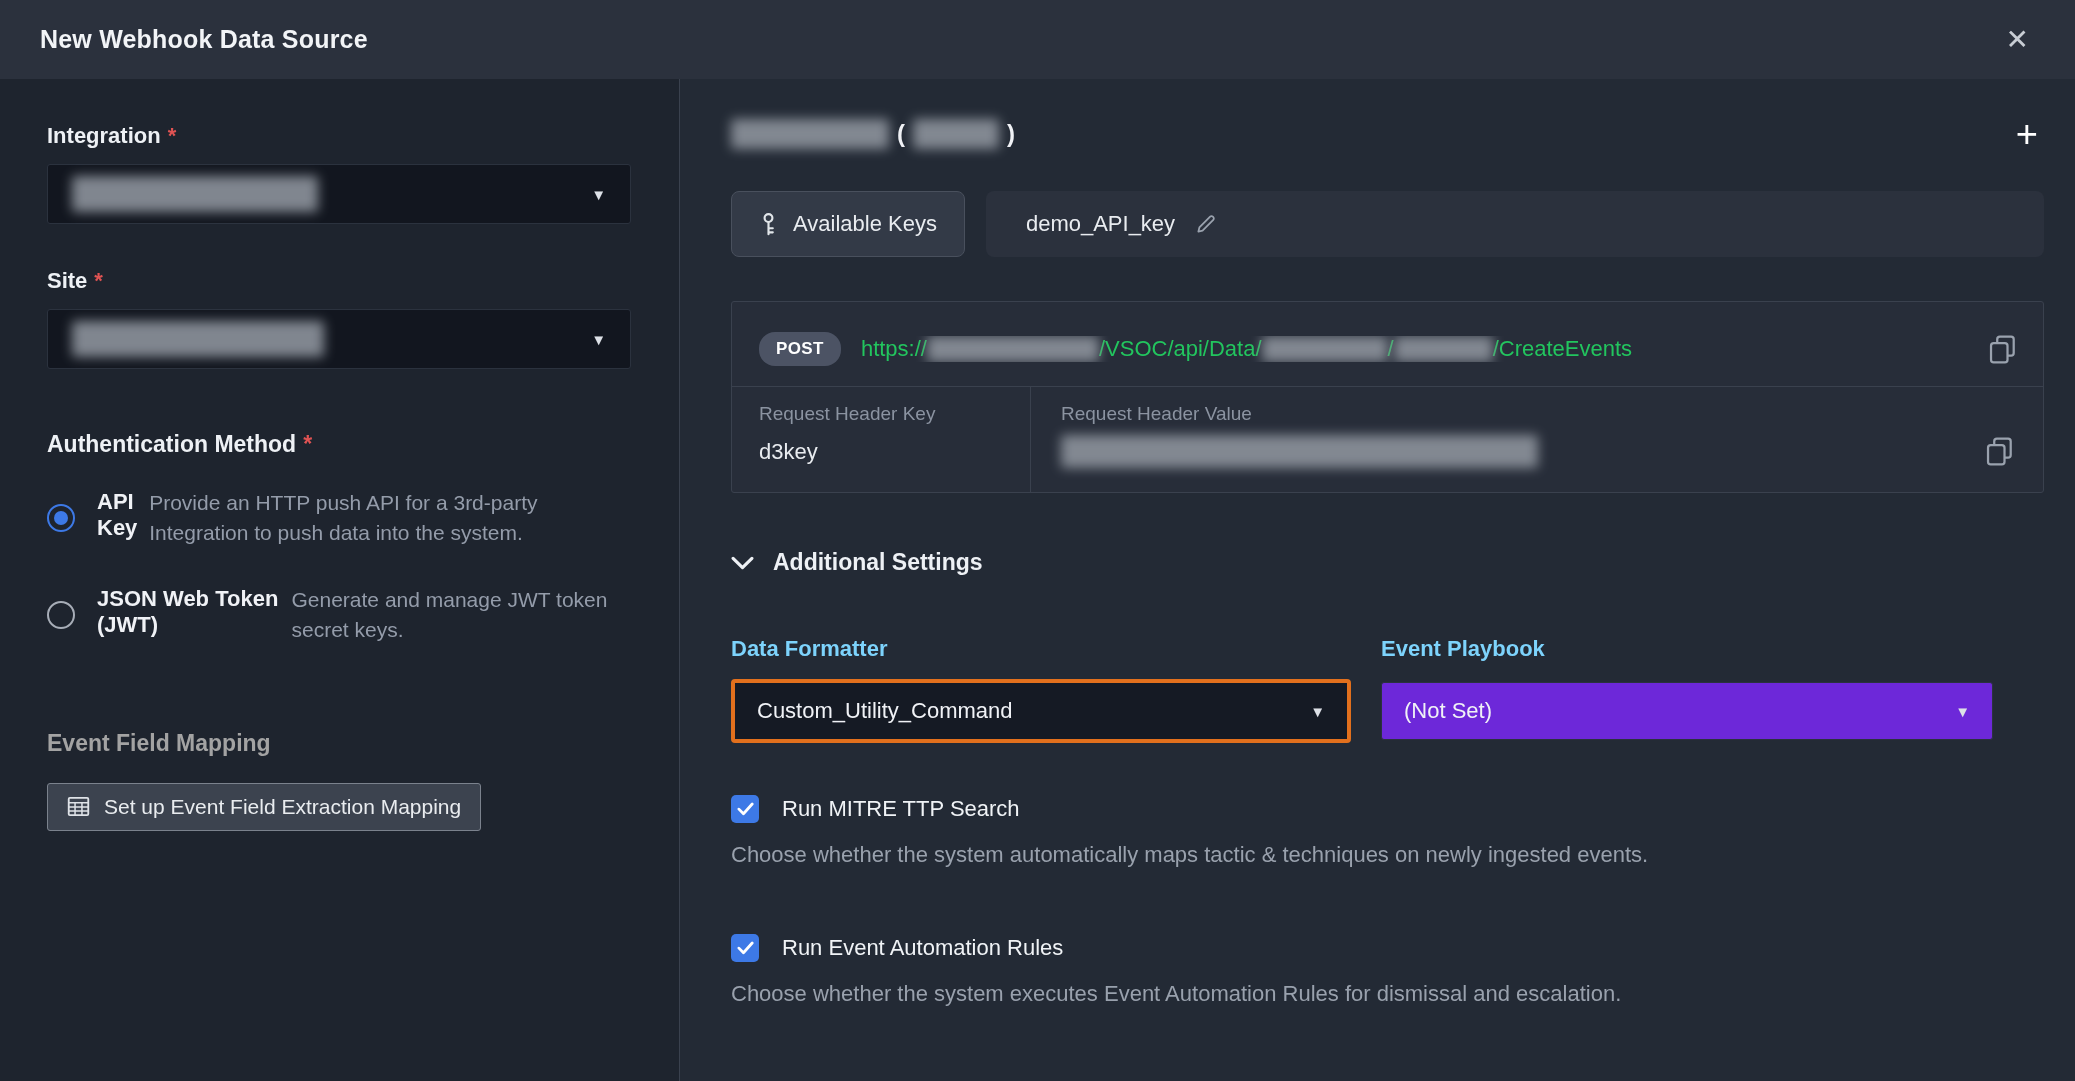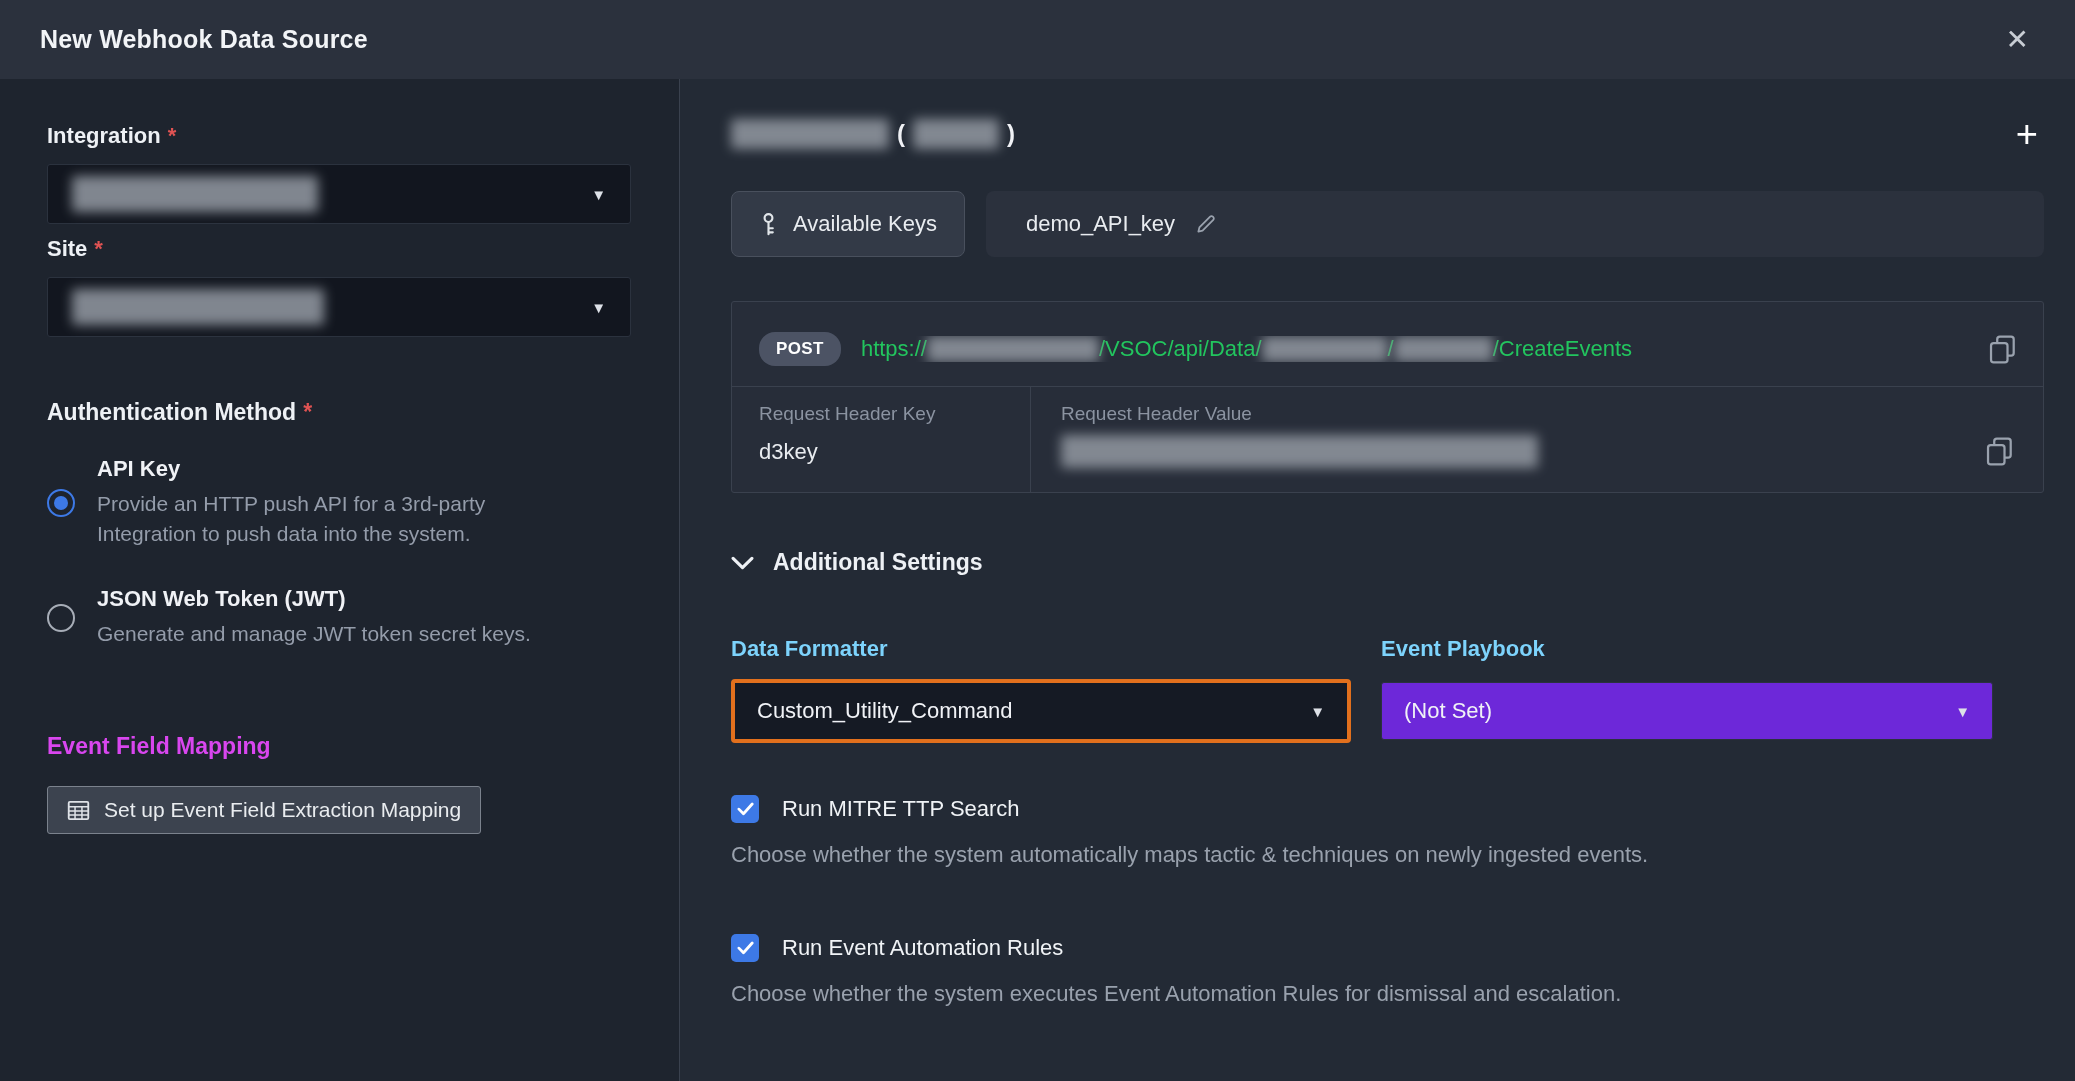--- a/index.html
+++ b/index.html
@@ -63,38 +63,38 @@
   
   .select-dark {
     height: 60px; width: 100%;
     background: #12161f;
     border: 1px solid #2b323e;
     border-radius: 3px;
     display: flex; align-items: center; justify-content: space-between;
     padding: 0 24px;
     cursor: pointer;
   }
-  .site-group { margin-top: 12px; }
+  .site-group { margin-top: 44px; }
   .auth-heading { margin-top: 62px; margin-bottom: 30px; font-size: 23px; }
   .radio-row { display: flex; align-items: center; gap: 22px; margin-bottom: 36px; cursor: pointer; }
   .radio {
     width: 28px; height: 28px; border-radius: 50%;
     border: 2px solid #a7adb7; flex: 0 0 28px;
     position: relative; background: transparent;
   }
   .radio.selected { border-color: #3d79e6; }
   .radio.selected::after {
     content: ""; position: absolute; left: 50%; top: 50%;
     width: 14px; height: 14px; border-radius: 50%;
     background: #3d79e6; transform: translate(-50%, -50%);
   }
-  .radio-texts { display: flex; flex-direction: column; }
+  .radio-texts { display: flex; flex-direction: row; align-items: center; }
   .radio-label { font-size: 22px; font-weight: bold; color: #f0f2f6; margin-bottom: 7px; }
   .radio-desc { font-size: 21px; color: #949caa; line-height: 1.45; max-width: 485px; }
-  .efm-heading { margin-top: 84px; margin-bottom: 26px; font-size: 23px; font-weight: bold; color: #d946ef; }
+  .efm-heading { margin-top: 84px; margin-bottom: 26px; font-size: 23px; font-weight: bold; color: #a3a3a3; }
   .mapping-btn {
     display: inline-flex; align-items: center; gap: 14px;
     background: #3c434f;
     border: 1px solid #7b828d;
     border-radius: 3px;
     color: #e9ecef; font-size: 21px;
     padding: 11px 19px;
     cursor: pointer;
     font-family: "Liberation Sans", sans-serif;
   }

